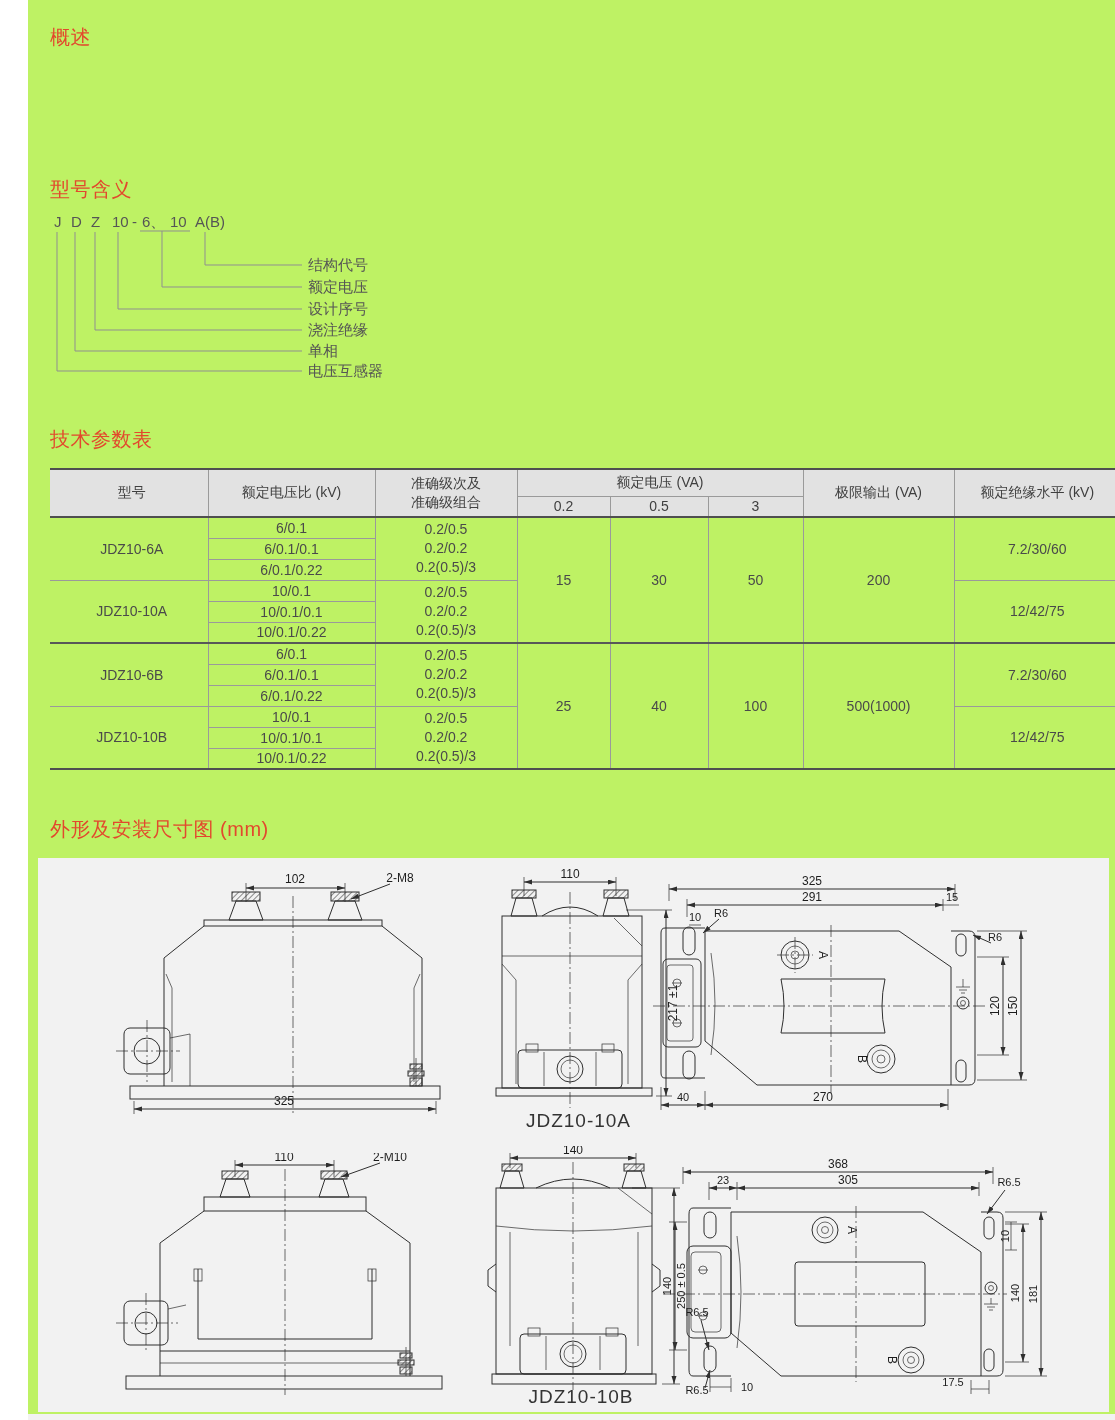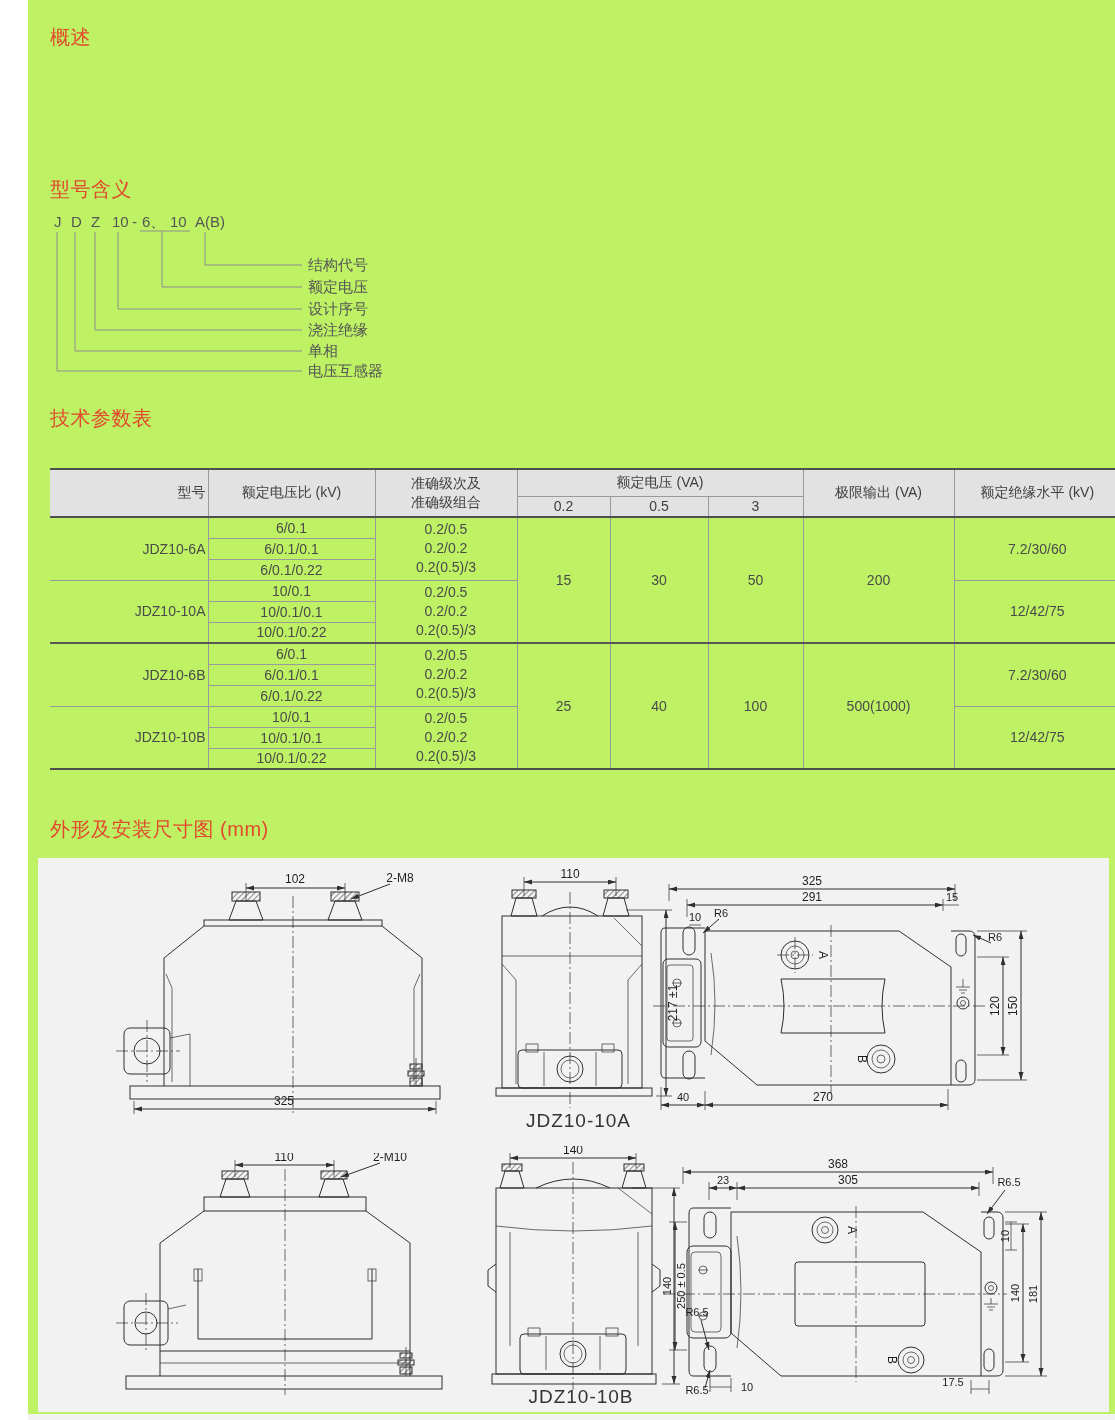--- a/index.html
+++ b/index.html
@@ -20,21 +20,21 @@
   .tblwrap{position:absolute;left:22px;top:468px;width:1070px}
   table.tbl{border-collapse:collapse;width:1070px;table-layout:fixed;
             border-top:2px solid #4f4f4f;border-bottom:2px solid #4f4f4f;
             font-size:14px;color:#4a4a4a}
   table.tbl th,table.tbl td{border:1px solid #9a9a9a;text-align:center;vertical-align:middle;
             padding:1px 2px;height:21px;font-weight:normal}
   table.tbl thead th{background:var(--thead);color:#3f3f3f}
   table.tbl thead{border-bottom:2px solid #4f4f4f}
   table.tbl tr>*:first-child{border-left:0}
   table.tbl tr>*:last-child{border-right:0}
-  table.tbl .lft{text-align:right;padding-left:8px}
+  table.tbl .lft{text-align:center;padding-left:8px}
   table.tbl .pre{white-space:pre-line;line-height:19px}
   table.tbl tr.grow>*{border-top:2px solid #585858}
   
   .panel{position:absolute;left:10px;top:858px;width:1071px;height:554px;background:var(--panel)}
   .strip{position:absolute;left:0;top:1414px;width:1115px;height:6px;background:var(--panel)}
   .dv{position:absolute}
   .cap{position:absolute;font-size:19px;color:#333;text-align:center;letter-spacing:1px}
   .ln{stroke:var(--line);stroke-width:1;fill:none}
   .lnt{stroke:var(--line);stroke-width:.7;fill:none}
   .cl{stroke:var(--line);stroke-width:.7;fill:none;stroke-dasharray:12 3 2 3}
@@ -74,21 +74,21 @@
     <g>
       <text class="mtxt" x="258" y="60">结构代号</text>
       <text class="mtxt" x="258" y="82">额定电压</text>
       <text class="mtxt" x="258" y="104">设计序号</text>
       <text class="mtxt" x="258" y="125">浇注绝缘</text>
       <text class="mtxt" x="258" y="146">单相</text>
       <text class="mtxt" x="258" y="166">电压互感器</text>
     </g>
   </svg>
 
-  <div class="h2" style="top:405px">技术参数表</div>
+  <div class="h2" style="top:426px">技术参数表</div>
   <div class="tblwrap">
     <table class="tbl">
       <colgroup>
         <col style="width:158px">
           <col style="width:167px">
           <col style="width:142px">
         <col style="width:93px">
           <col style="width:98px">
           <col style="width:95px">
         <col style="width:151px">

